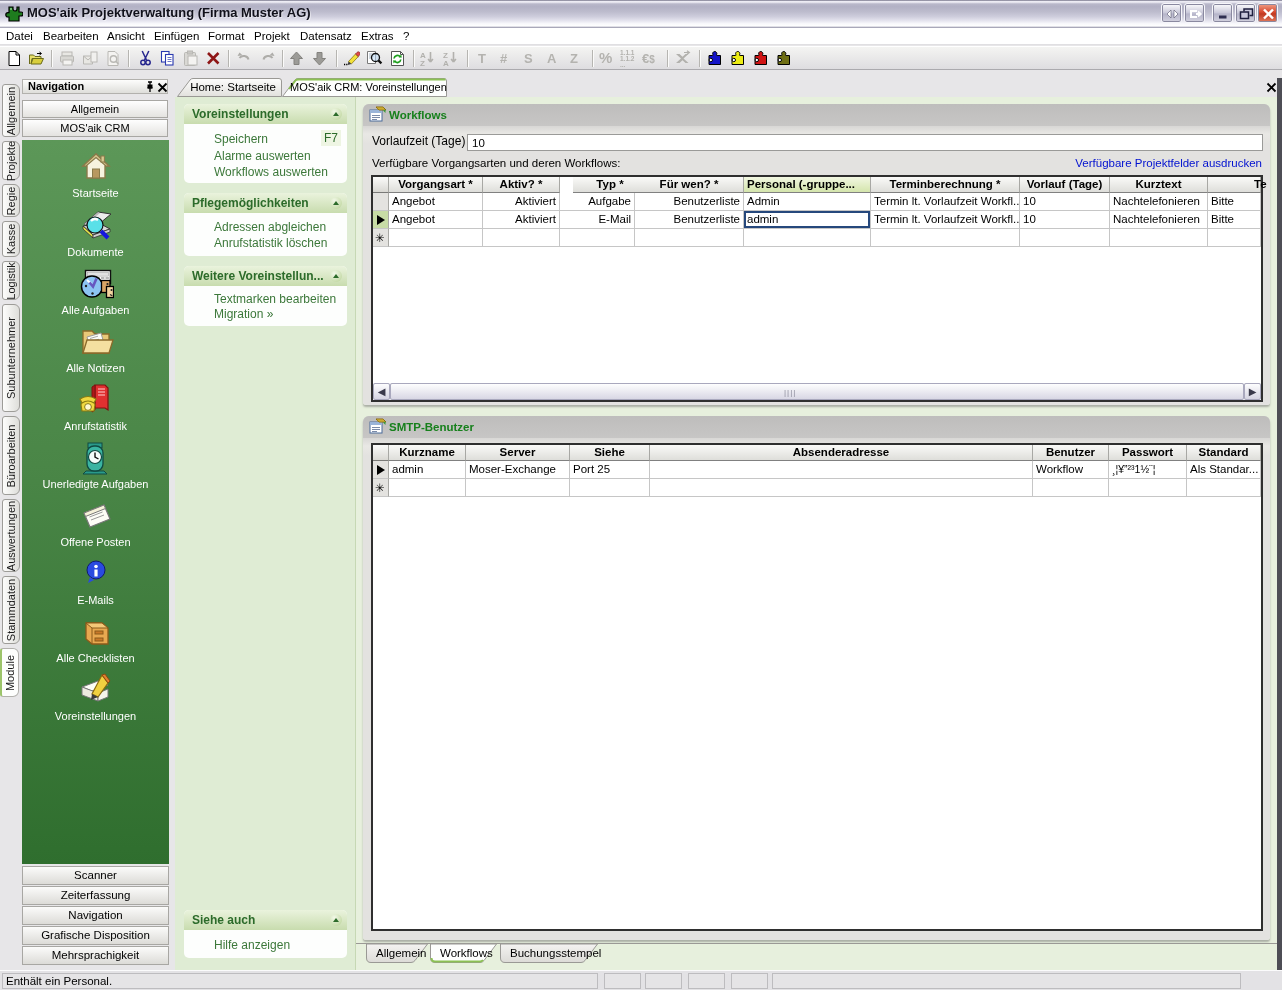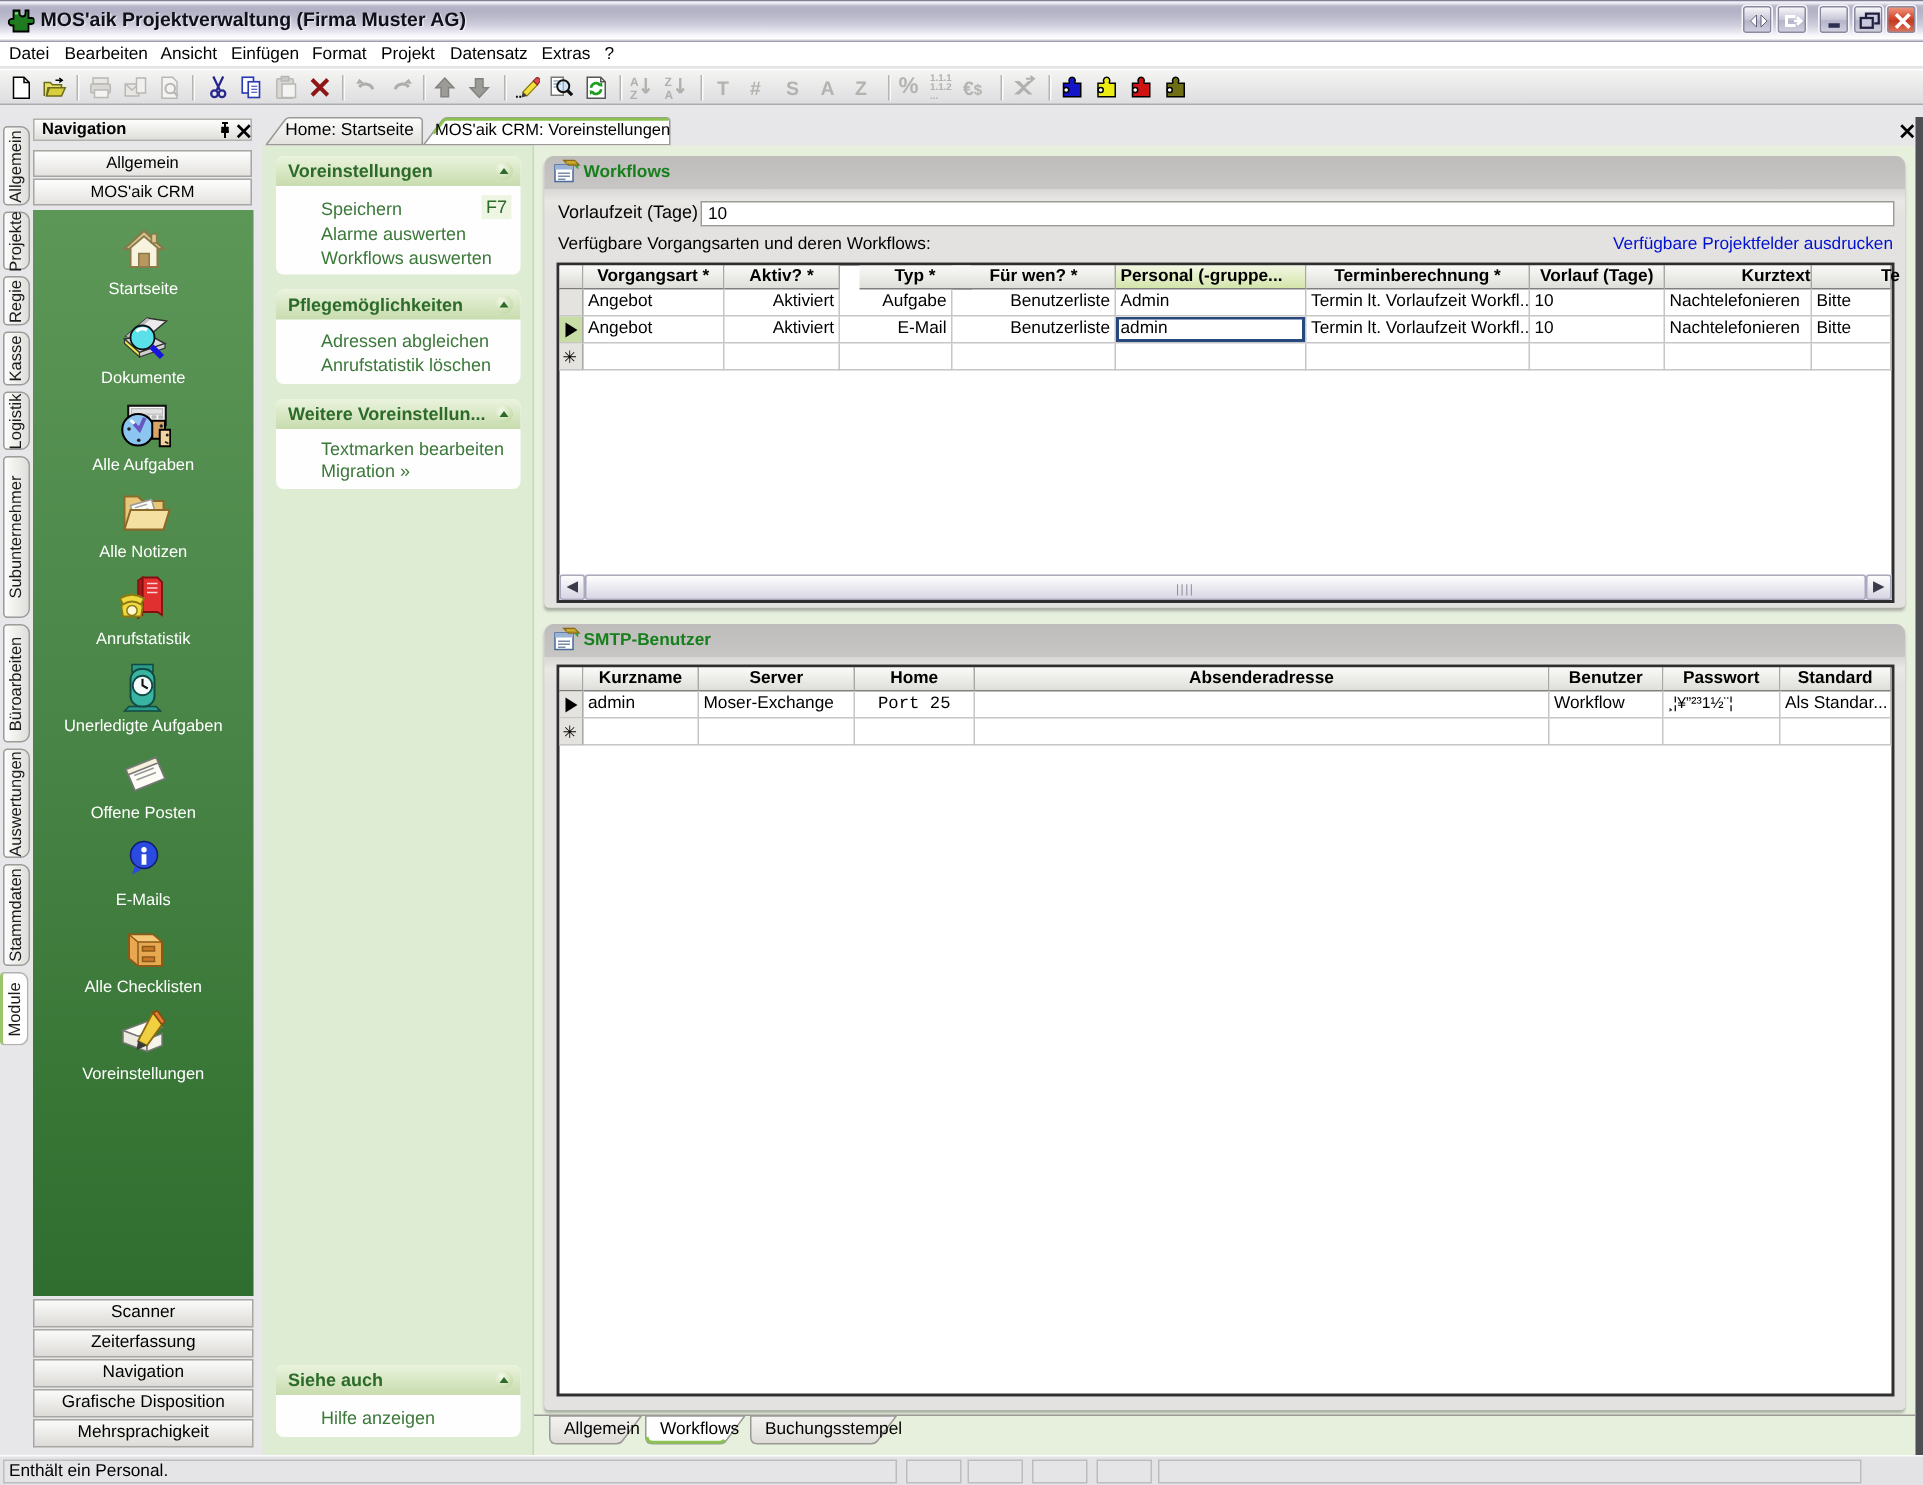--- a/index.html
+++ b/index.html
@@ -511,21 +511,21 @@
 <div class="grid" id="grid1" style="left:371px; top:175px; width:892px; height:227px;">
 
   <div class="sel" style="top:0; height:16px; background:linear-gradient(#fbfbfa,#d9d8d3); border-bottom:1px solid #7a7a78;"></div>
   <div class="gh" style="left:16px; width:94px;">Vorgangsart *</div>
   <div class="gh" style="left:110px; width:77px;">Aktiv? *</div>
   <div class="gh" style="left:200px; width:75px;">Typ *</div>
   <div class="gh" style="left:262px; width:109px;">Für wen? *</div>
   <div class="gh" style="left:371px; width:127px; text-align:left; padding-left:3px; background:linear-gradient(#f2f7e2,#d4e5ac);">Personal (-gruppe...</div>
   <div class="gh" style="left:498px; width:149px;">Terminberechnung *</div>
   <div class="gh" style="left:647px; width:90px;">Vorlauf (Tage)</div>
-  <div class="gh" style="left:737px; width:98px;text-align:right;">Kurztext</div>
+  <div class="gh" style="left:737px; width:98px;">Kurztext</div>
   <div class="gh" style="left:835px; width:53px; text-align:left; padding-left:46px;">Te</div>
 
   <div class="sel" style="top:16px; height:18px;"></div>
   <div class="gc" style="left:16px; top:16px; width:94px;">Angebot</div>
   <div class="gc" style="left:110px; top:16px; width:77px; text-align:right;">Aktiviert</div>
   <div class="gc" style="left:187px; top:16px; width:75px; text-align:right;">Aufgabe</div>
   <div class="gc" style="left:262px; top:16px; width:109px; text-align:right;">Benutzerliste</div>
   <div class="gc" style="left:371px; top:16px; width:127px;">Admin</div>
   <div class="gc" style="left:498px; top:16px; width:149px;">Termin lt. Vorlaufzeit Workfl...</div>
   <div class="gc" style="left:647px; top:16px; width:90px;">10</div>
@@ -574,29 +574,29 @@
         <path d="M14 4.5 l2.5 2.5 l0 -3.5 z" fill="#3a9a3a"></path>
       </svg>
     <b>SMTP-Benutzer</b>
   </div>
 </div>
 
 <div class="grid" id="grid2" style="left:371px; top:443px; width:892px; height:488px;">
   <div class="sel" style="top:0; height:16px; background:linear-gradient(#fbfbfa,#d9d8d3); border-bottom:1px solid #7a7a78;"></div>
   <div class="gh" style="left:16px; width:77px;">Kurzname</div>
   <div class="gh" style="left:93px; width:104px;">Server</div>
-  <div class="gh" style="left:197px; width:80px;">Home</div>
+  <div class="gh" style="left:197px; width:80px;">Siehe</div>
   <div class="gh" style="left:277px; width:383px;">Absenderadresse</div>
   <div class="gh" style="left:660px; width:76px;">Benutzer</div>
   <div class="gh" style="left:736px; width:78px;">Passwort</div>
   <div class="gh" style="left:814px; width:74px;">Standard</div>
   <div class="sel cur2" style="top:16px; height:18px;"></div>
   <div class="gc" style="left:16px; top:16px; width:77px;">admin</div>
   <div class="gc" style="left:93px; top:16px; width:104px;">Moser-Exchange</div>
-  <div class="gc" style="left:197px; top:16px; width:80px; text-align:center;font-family:Liberation Mono, monospace;">Port 25</div>
+  <div class="gc" style="left:197px; top:16px; width:80px; text-align:left;">Port 25</div>
   <div class="gc" style="left:277px; top:16px; width:383px;"></div>
   <div class="gc" style="left:660px; top:16px; width:76px;">Workflow</div>
   <div class="gc" style="left:736px; top:16px; width:78px; font-size:10.5px;">¸¦¥”²³1½¨¦</div>
   <div class="gc" style="left:814px; top:16px; width:74px;">Als Standar...</div>
   <div class="sel new" style="top:34px; height:18px;"></div>
   <div class="gc" style="left:16px; top:34px; width:77px;"></div>
   <div class="gc" style="left:93px; top:34px; width:104px;"></div>
   <div class="gc" style="left:197px; top:34px; width:80px;"></div>
   <div class="gc" style="left:277px; top:34px; width:383px;"></div>
   <div class="gc" style="left:660px; top:34px; width:76px;"></div>

